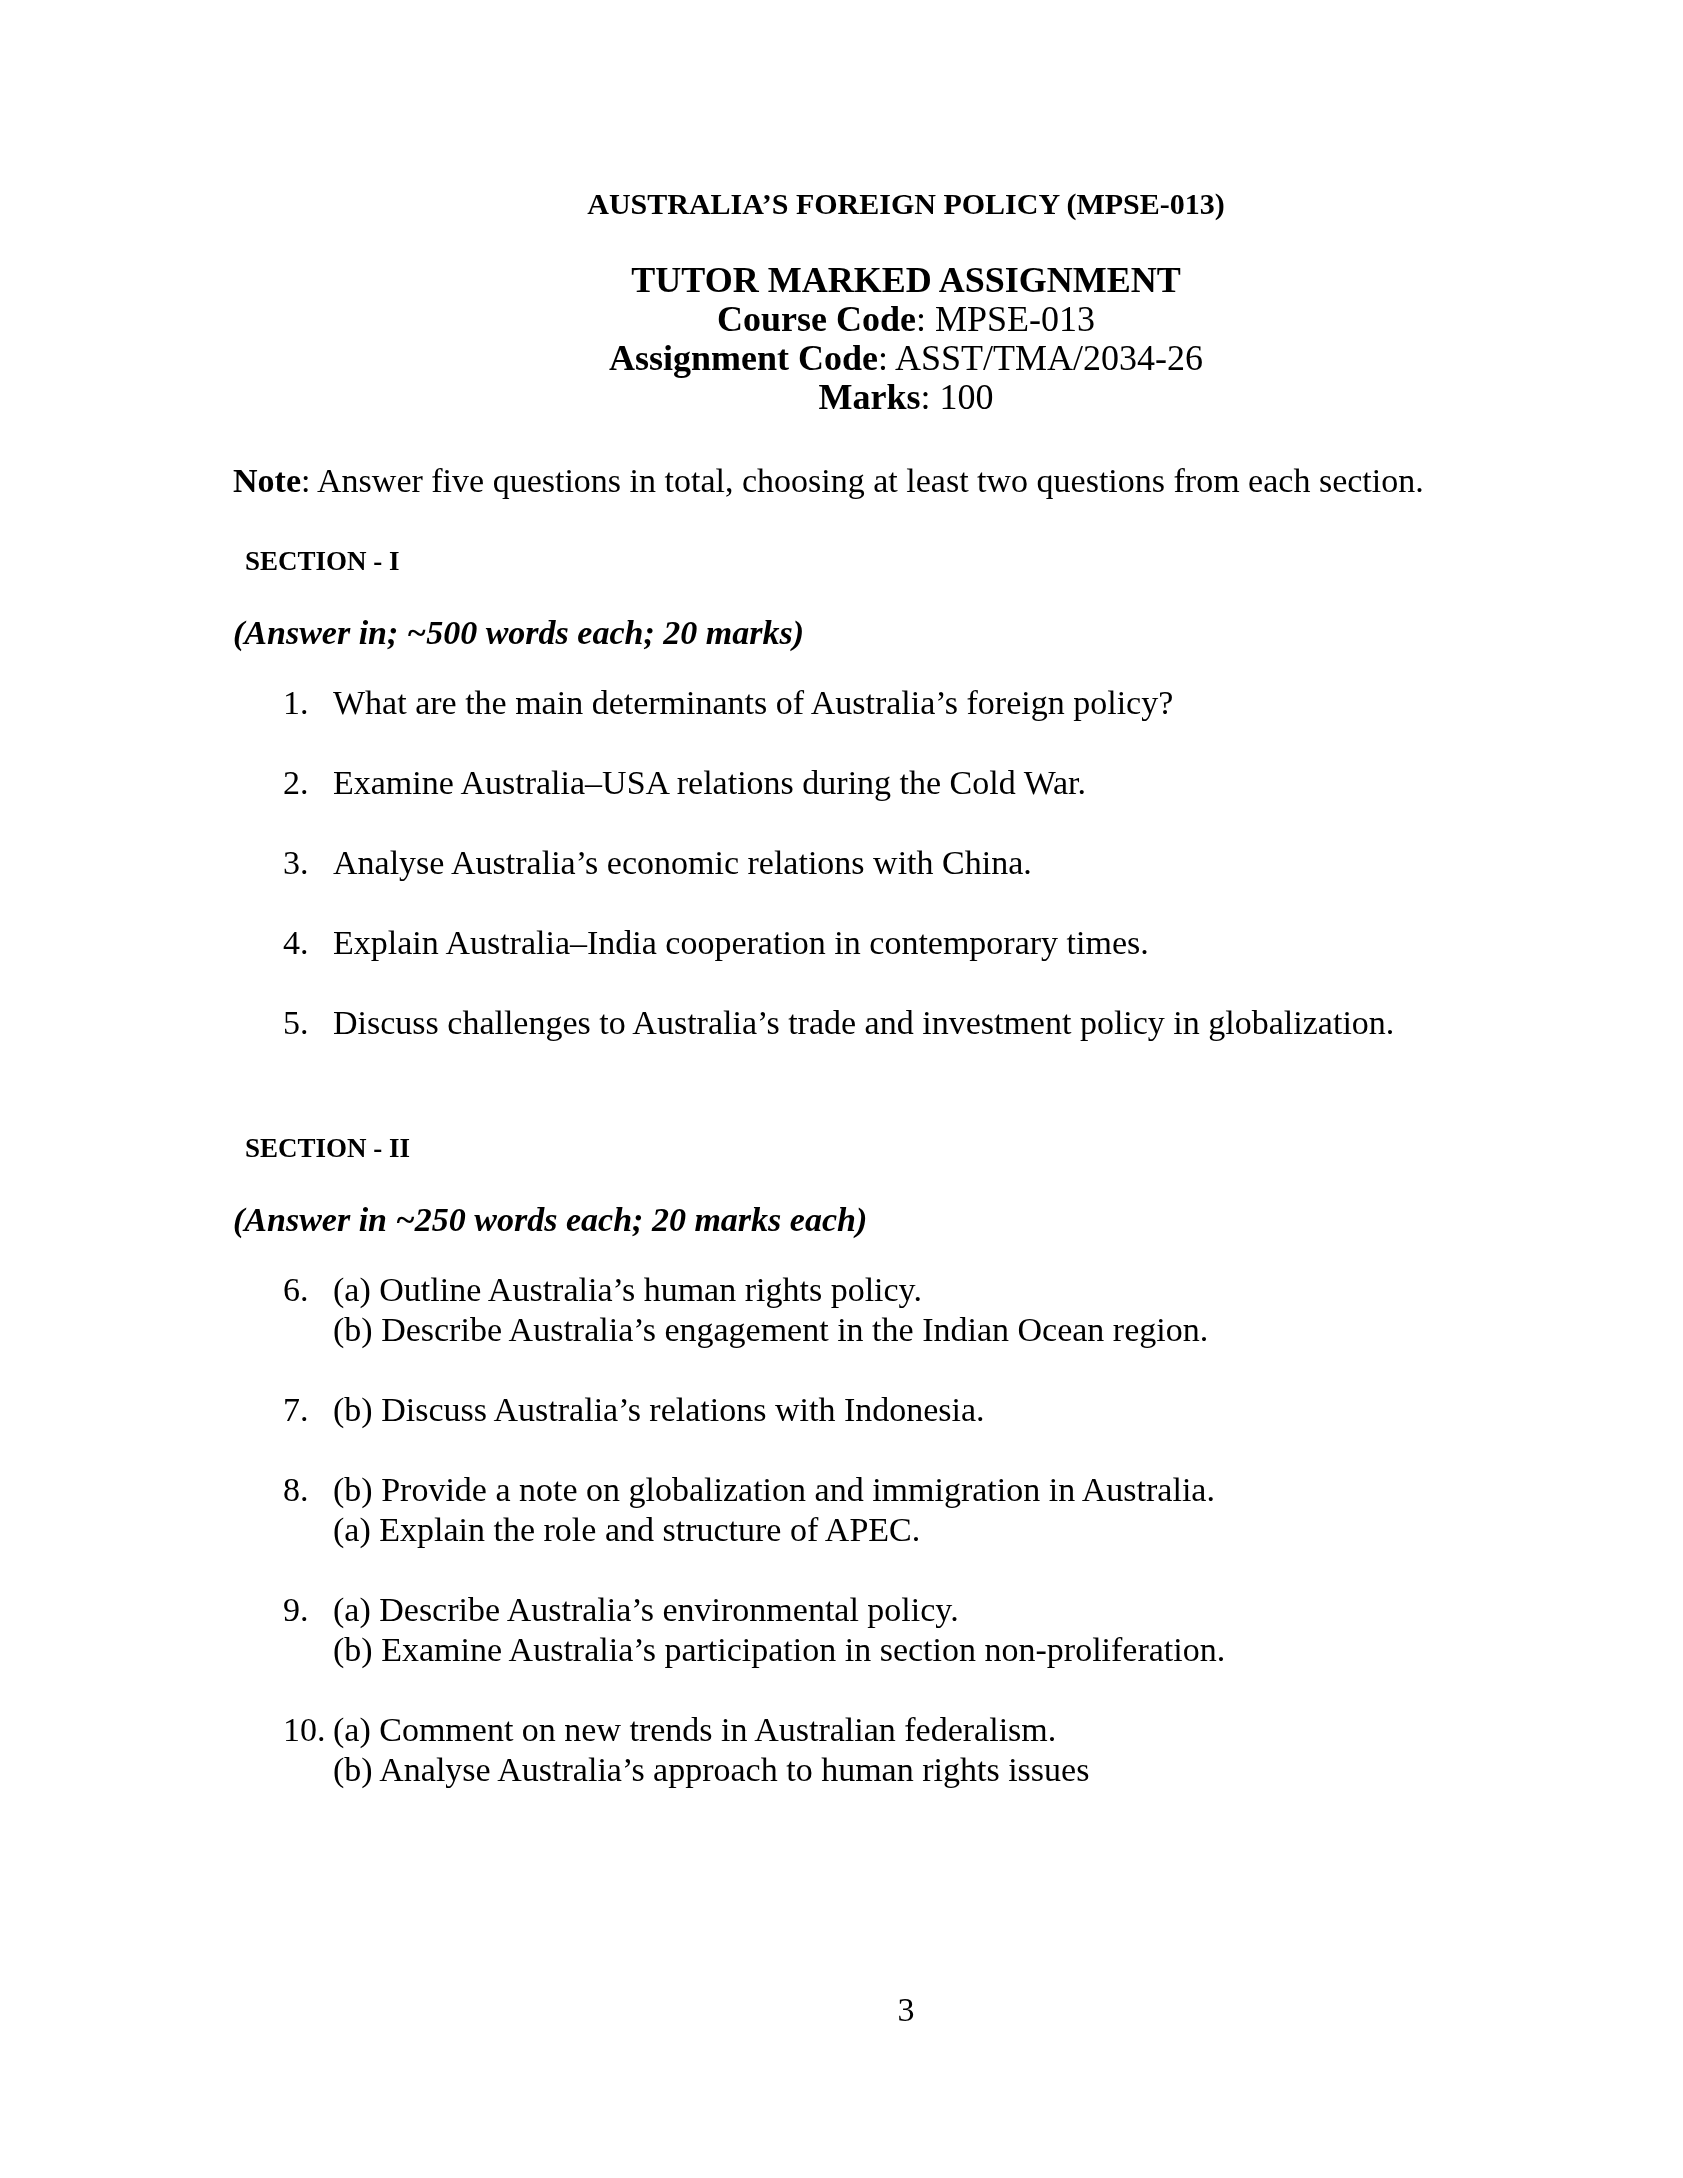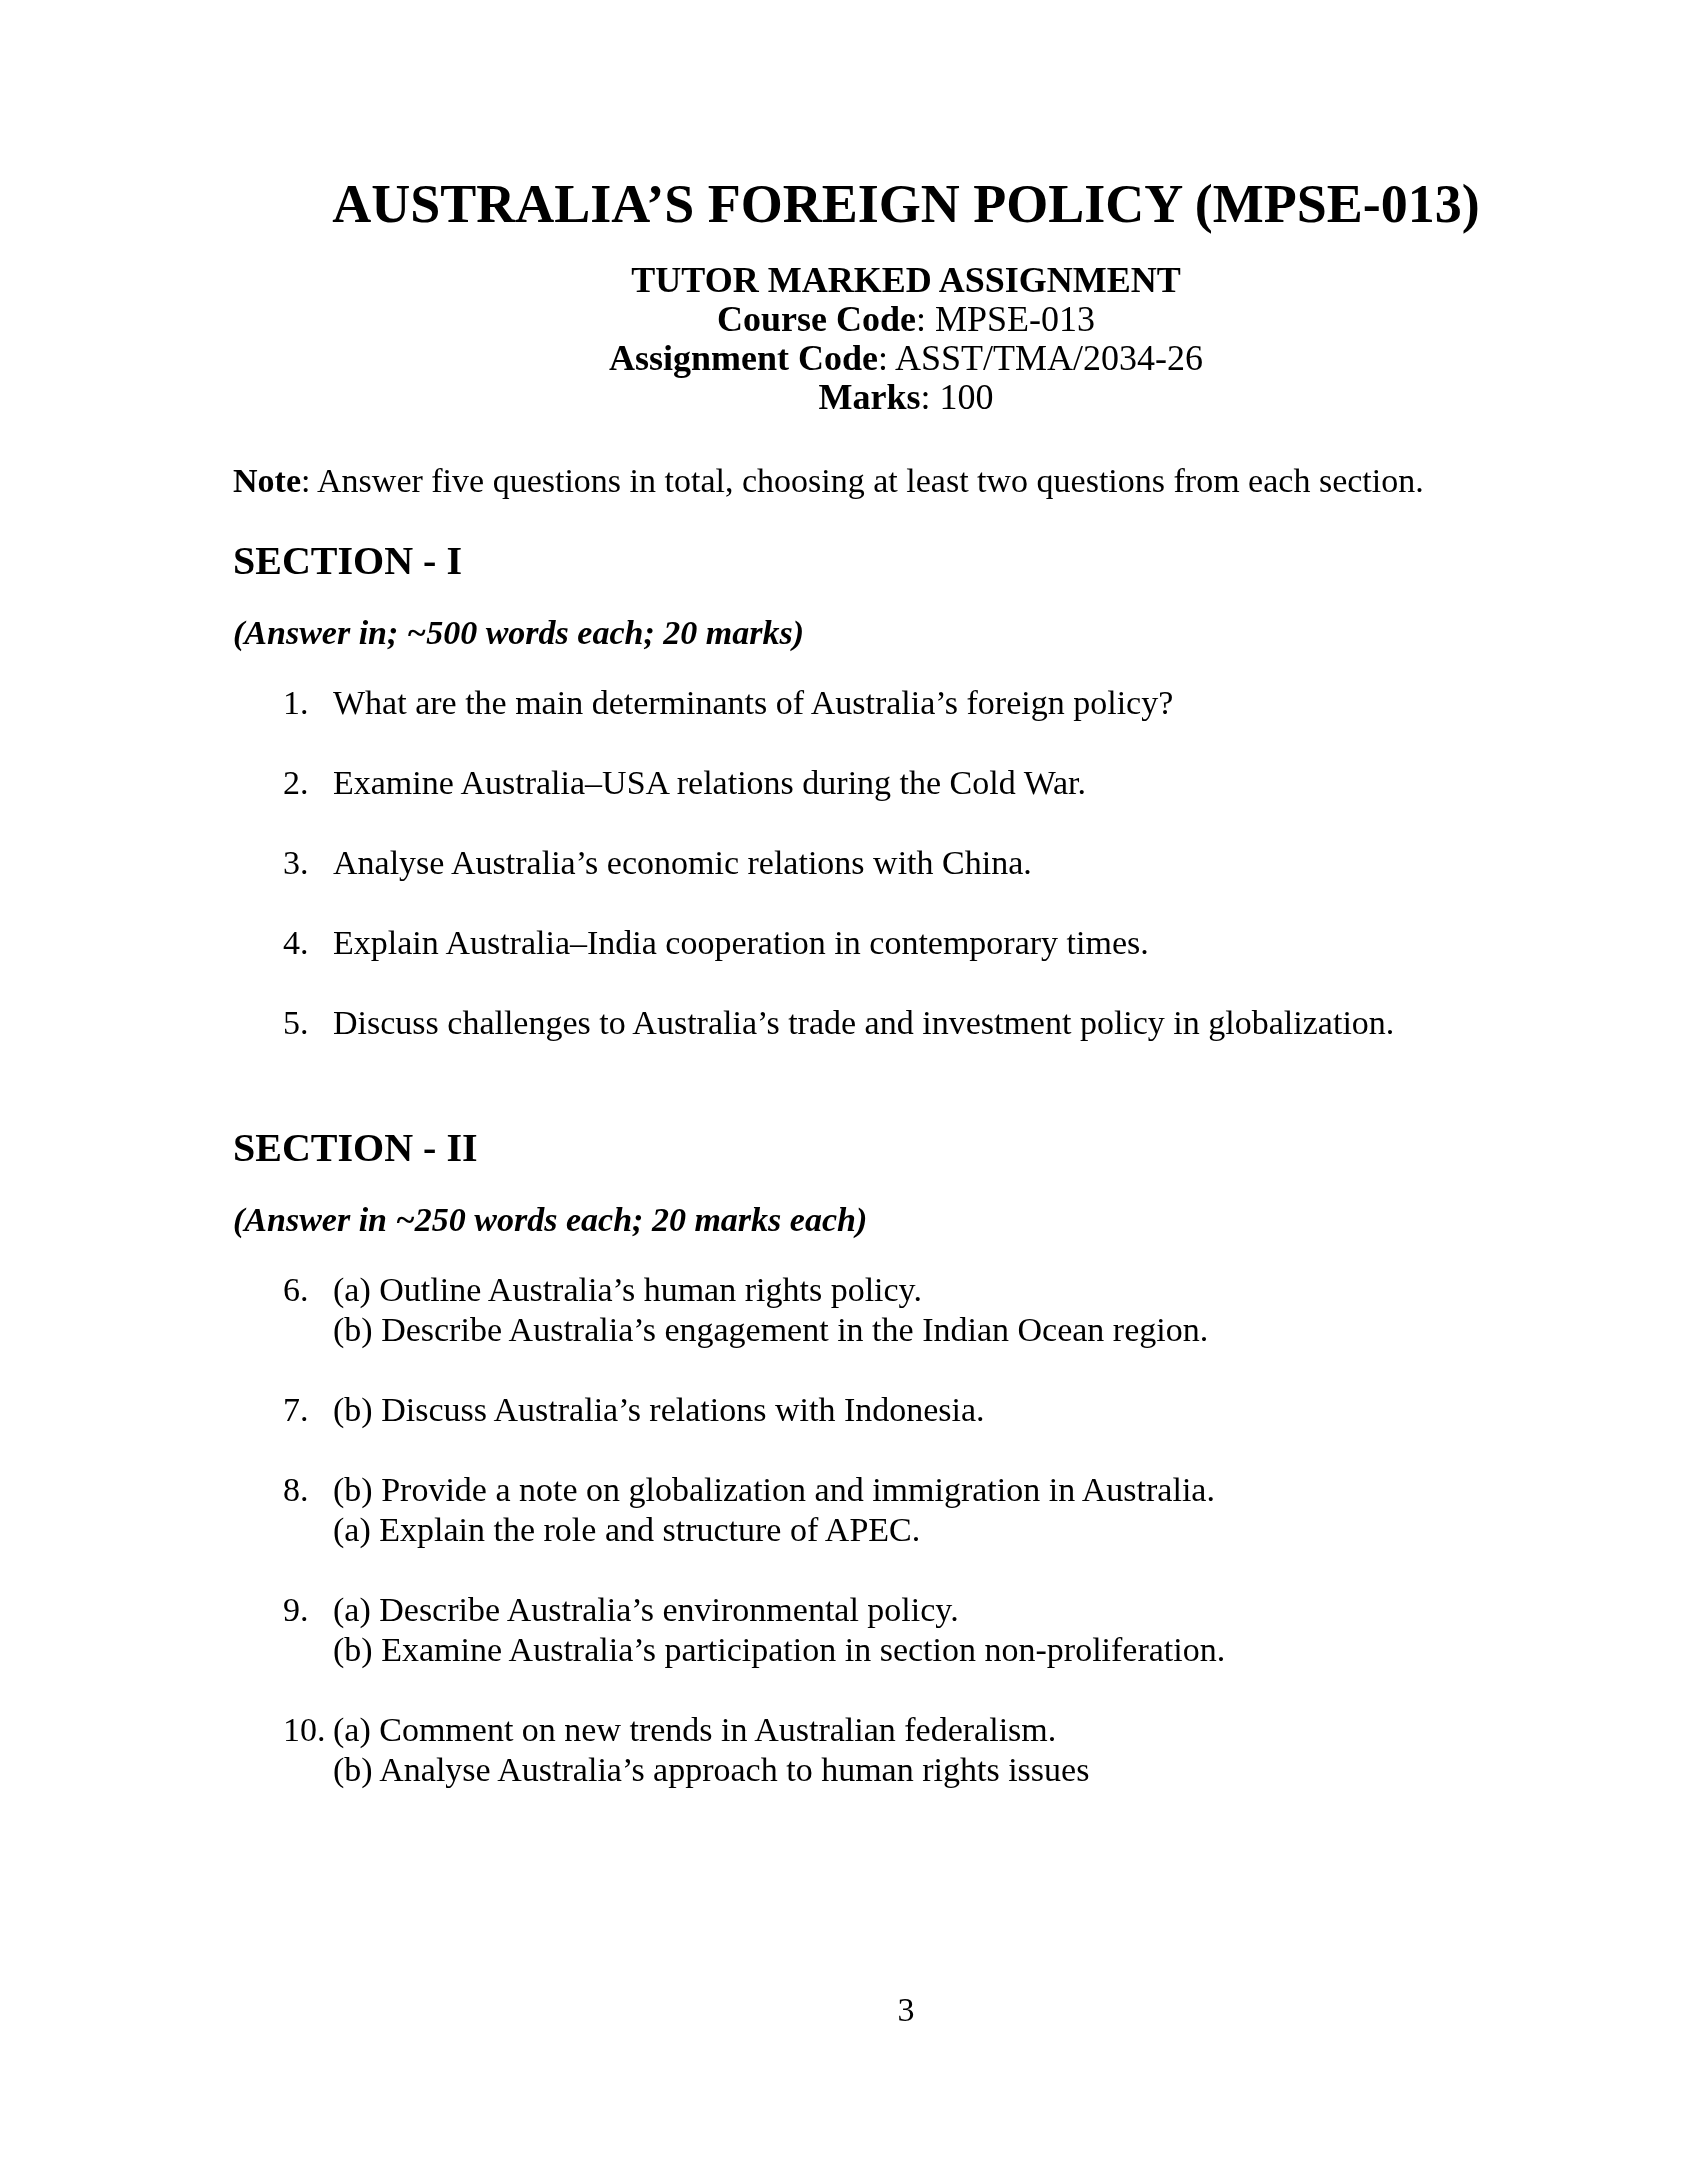--- a/index.html
+++ b/index.html
@@ -26,41 +26,41 @@
     position: absolute;
     left: 233px;
     top: 0;
     width: 1346px;
   }
   .header-block {
     padding-top: 181px;
     text-align: center;
   }
   .doc-title {
-    font-size: 54px;
+    font-size: 30px;
     font-weight: bold;
     line-height: 46px;
     margin: 0 0 34px 0;
   }
   .sub-line {
     font-size: 36px;
     line-height: 39px;
   }
   .sub-line b { font-weight: bold; }
   .note {
     margin: 44px 0 12px 0;
     font-size: 34px;
     line-height: 40px;
   }
   .note b { font-weight: bold; }
   .section-heading {
-    font-size: 40px;
+    font-size: 27px;
     font-weight: bold;
     line-height: 44px;
-    margin: 38px 0 0 0;
+    margin: 38px 0 0 12px;
   }
   .section-heading.second {
     margin-top: 83px;
   }
   .instruction {
     font-size: 34px;
     font-weight: bold;
     font-style: italic;
     line-height: 40px;
     margin: 30px 0 0 0;

